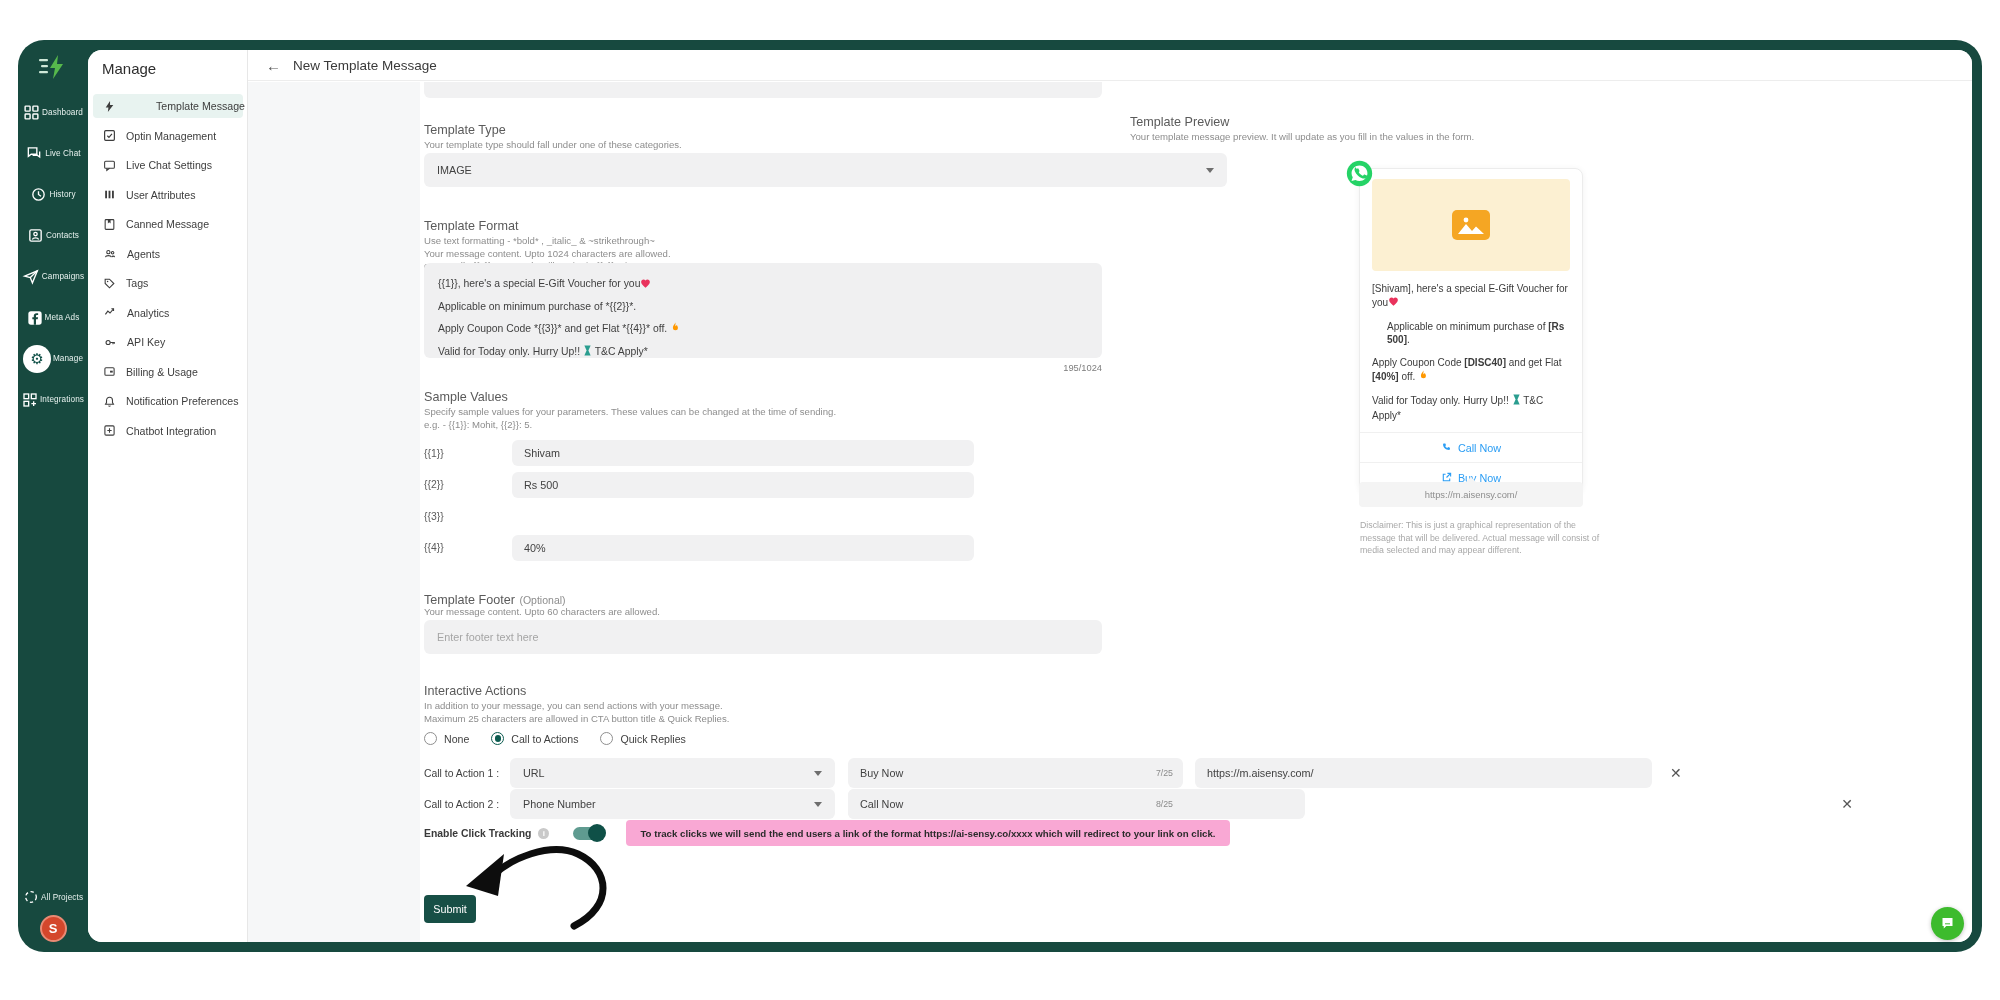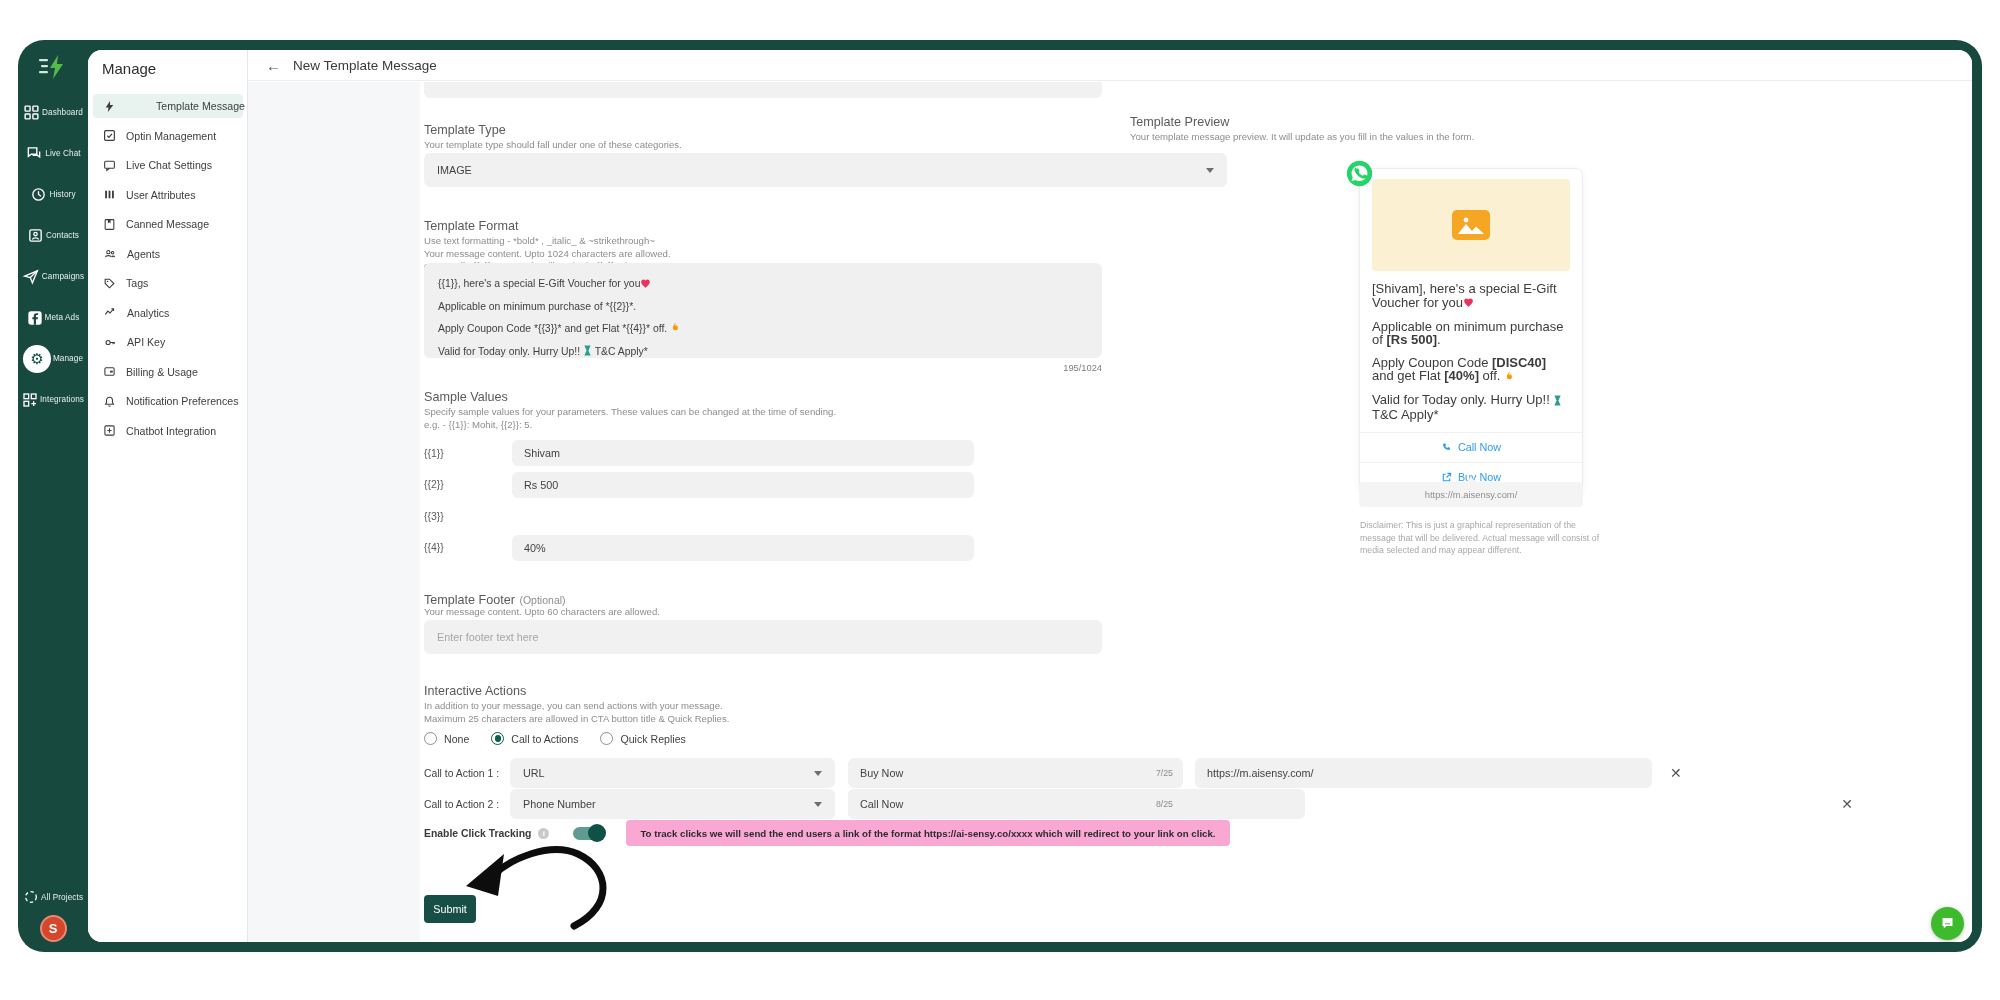--- a/index.html
+++ b/index.html
@@ -82,21 +82,21 @@
   .toggle { width:31px; height:13px; background:#5f9b90; border-radius:7px; position:relative; margin-left:24px; cursor:pointer; }
   .toggle::after { content:""; position:absolute; right:-2px; top:-2.5px; width:18px; height:18px; background:#0f5047; border-radius:50%; }
   .banner { margin-left:22px; height:26px; background:#f9a8d4; border-radius:4px; display:flex; align-items:center; padding:0 14px; font-size:9.7px; font-weight:bold; color:#2b2b2b; white-space:nowrap; }
 
   .submit { position:absolute; left:176px; top:813px; width:52px; height:28px; background:#174f46; color:#ffffff; border:none; border-radius:4px; font-size:10.8px; font-family:"Liberation Sans",sans-serif; cursor:pointer; }
 
   
   .pv-card { position:absolute; left:1111px; top:86px; width:224px; background:#ffffff; border:1px solid #ececec; border-radius:8px; box-shadow:0 1px 6px rgba(0,0,0,.06); }
   .pv-body { padding:10px 12px 10px 12px; }
   .pv-img { height:92px; background:#fcf0d2; border-radius:4px; display:flex; align-items:center; justify-content:center; }
-  .pv-line { font-size:13px; color:#3c3c3c; line-height:13.5px; }
+  .pv-line { font-size:10px; color:#3c3c3c; line-height:13.5px; }
   .pv-line b { font-weight:bold; }
   .pv-btn { height:30px; border-top:1px solid #f0f0f0; display:flex; align-items:center; justify-content:center; gap:6px; color:#2b9df4; font-size:10.8px; cursor:pointer; }
   .wa-badge { position:absolute; left:-14px; top:-9px; }
 
   .url-pill { position:absolute; left:1111px; top:400px; width:224px; height:25px; background:#f4f4f4; border-radius:4px; display:flex; align-items:center; justify-content:center; font-size:9.4px; color:#8e8e8e; }
   .url-pill .notch { position:absolute; top:-5px; left:50%; margin-left:-6px; width:0; height:0; border-left:6px solid transparent; border-right:6px solid transparent; border-bottom:6px solid #f4f4f4; }
 
   .pv-disc { position:absolute; left:1112px; top:437px; width:252px; font-size:8.8px; color:#a8a8a8; line-height:12.5px; }
 
   
@@ -440,21 +440,21 @@
             <div class="pv-img">
               <svg width="38" height="30" viewBox="0 0 38 30">
                 <rect width="38" height="30" rx="5" fill="#f5a623"></rect>
                 <circle cx="14" cy="10" r="2.4" fill="#ffffff"></circle>
                 <path d="M6 24 L14 14 L20 21 L24 16.5 L32 24 z" fill="#ffffff"></path>
               </svg>
             </div>
             <div class="pv-line" style="margin-top:11px;"><span>[Shivam], here's a special E-Gift Voucher for you</span><span class="emoji"><svg width="11" height="11" viewBox="0 0 24 24">
                     <path d="M12 21C5.5 16.2 2.5 12.3 2.5 8.8 2.5 5.9 4.8 3.5 7.7 3.5c1.7 0 3.3.9 4.3 2.2 1-1.3 2.6-2.2 4.3-2.2 2.9 0 5.2 2.4 5.2 5.3 0 3.5-3 7.4-9.5 12.2z" fill="#e9325c"></path>
                   </svg></span></div>
-            <div class="pv-line" style="margin-top:9px;"><span>Applicable on minimum purchase of </span><b>[Rs 500]</b><span>.</span></div>
+            <div class="pv-line" style="margin-top:9px;margin-left:15px;"><span>Applicable on minimum purchase of </span><b>[Rs 500]</b><span>.</span></div>
             <div class="pv-line" style="margin-top:9px;"><span>Apply Coupon Code </span><b>[DISC40]</b><span> and get Flat </span><b>[40%]</b><span> off.</span> <span class="emoji"><svg width="10" height="12" viewBox="0 0 24 28">
                     <path d="M13 1c1.5 5-6 8-6 15a6 6 0 0 0 12 0c0-3.5-1.8-5.3-2.8-7-1.2 1.8-2.4 1.8-3 3.6C12 10 14 5.5 13 1z" fill="#ff9800"></path>
                   </svg></span></div>
             <div class="pv-line" style="margin-top:9px;"><span>Valid for Today only. Hurry Up!!</span> <span class="emoji"><svg width="9" height="11" viewBox="0 0 20 24">
                     <path d="M3 1h14l-5 11 5 11H3l5-11z" fill="#2a9d8f"></path>
                   </svg></span> <span>T&amp;C Apply*</span></div>
           </div>
           <div class="pv-btn">
             <svg width="11" height="11" viewBox="0 0 24 24">
                 <path d="M6.5 3h3l1.5 4-2 1.5c.9 2.1 2.6 3.8 4.7 4.7L15.5 11l4 1.5v3c0 1.1-.9 2-2 2C10 17.5 4.5 12 4.5 5c0-1.1.9-2 2-2z" fill="#2b9df4"></path>

